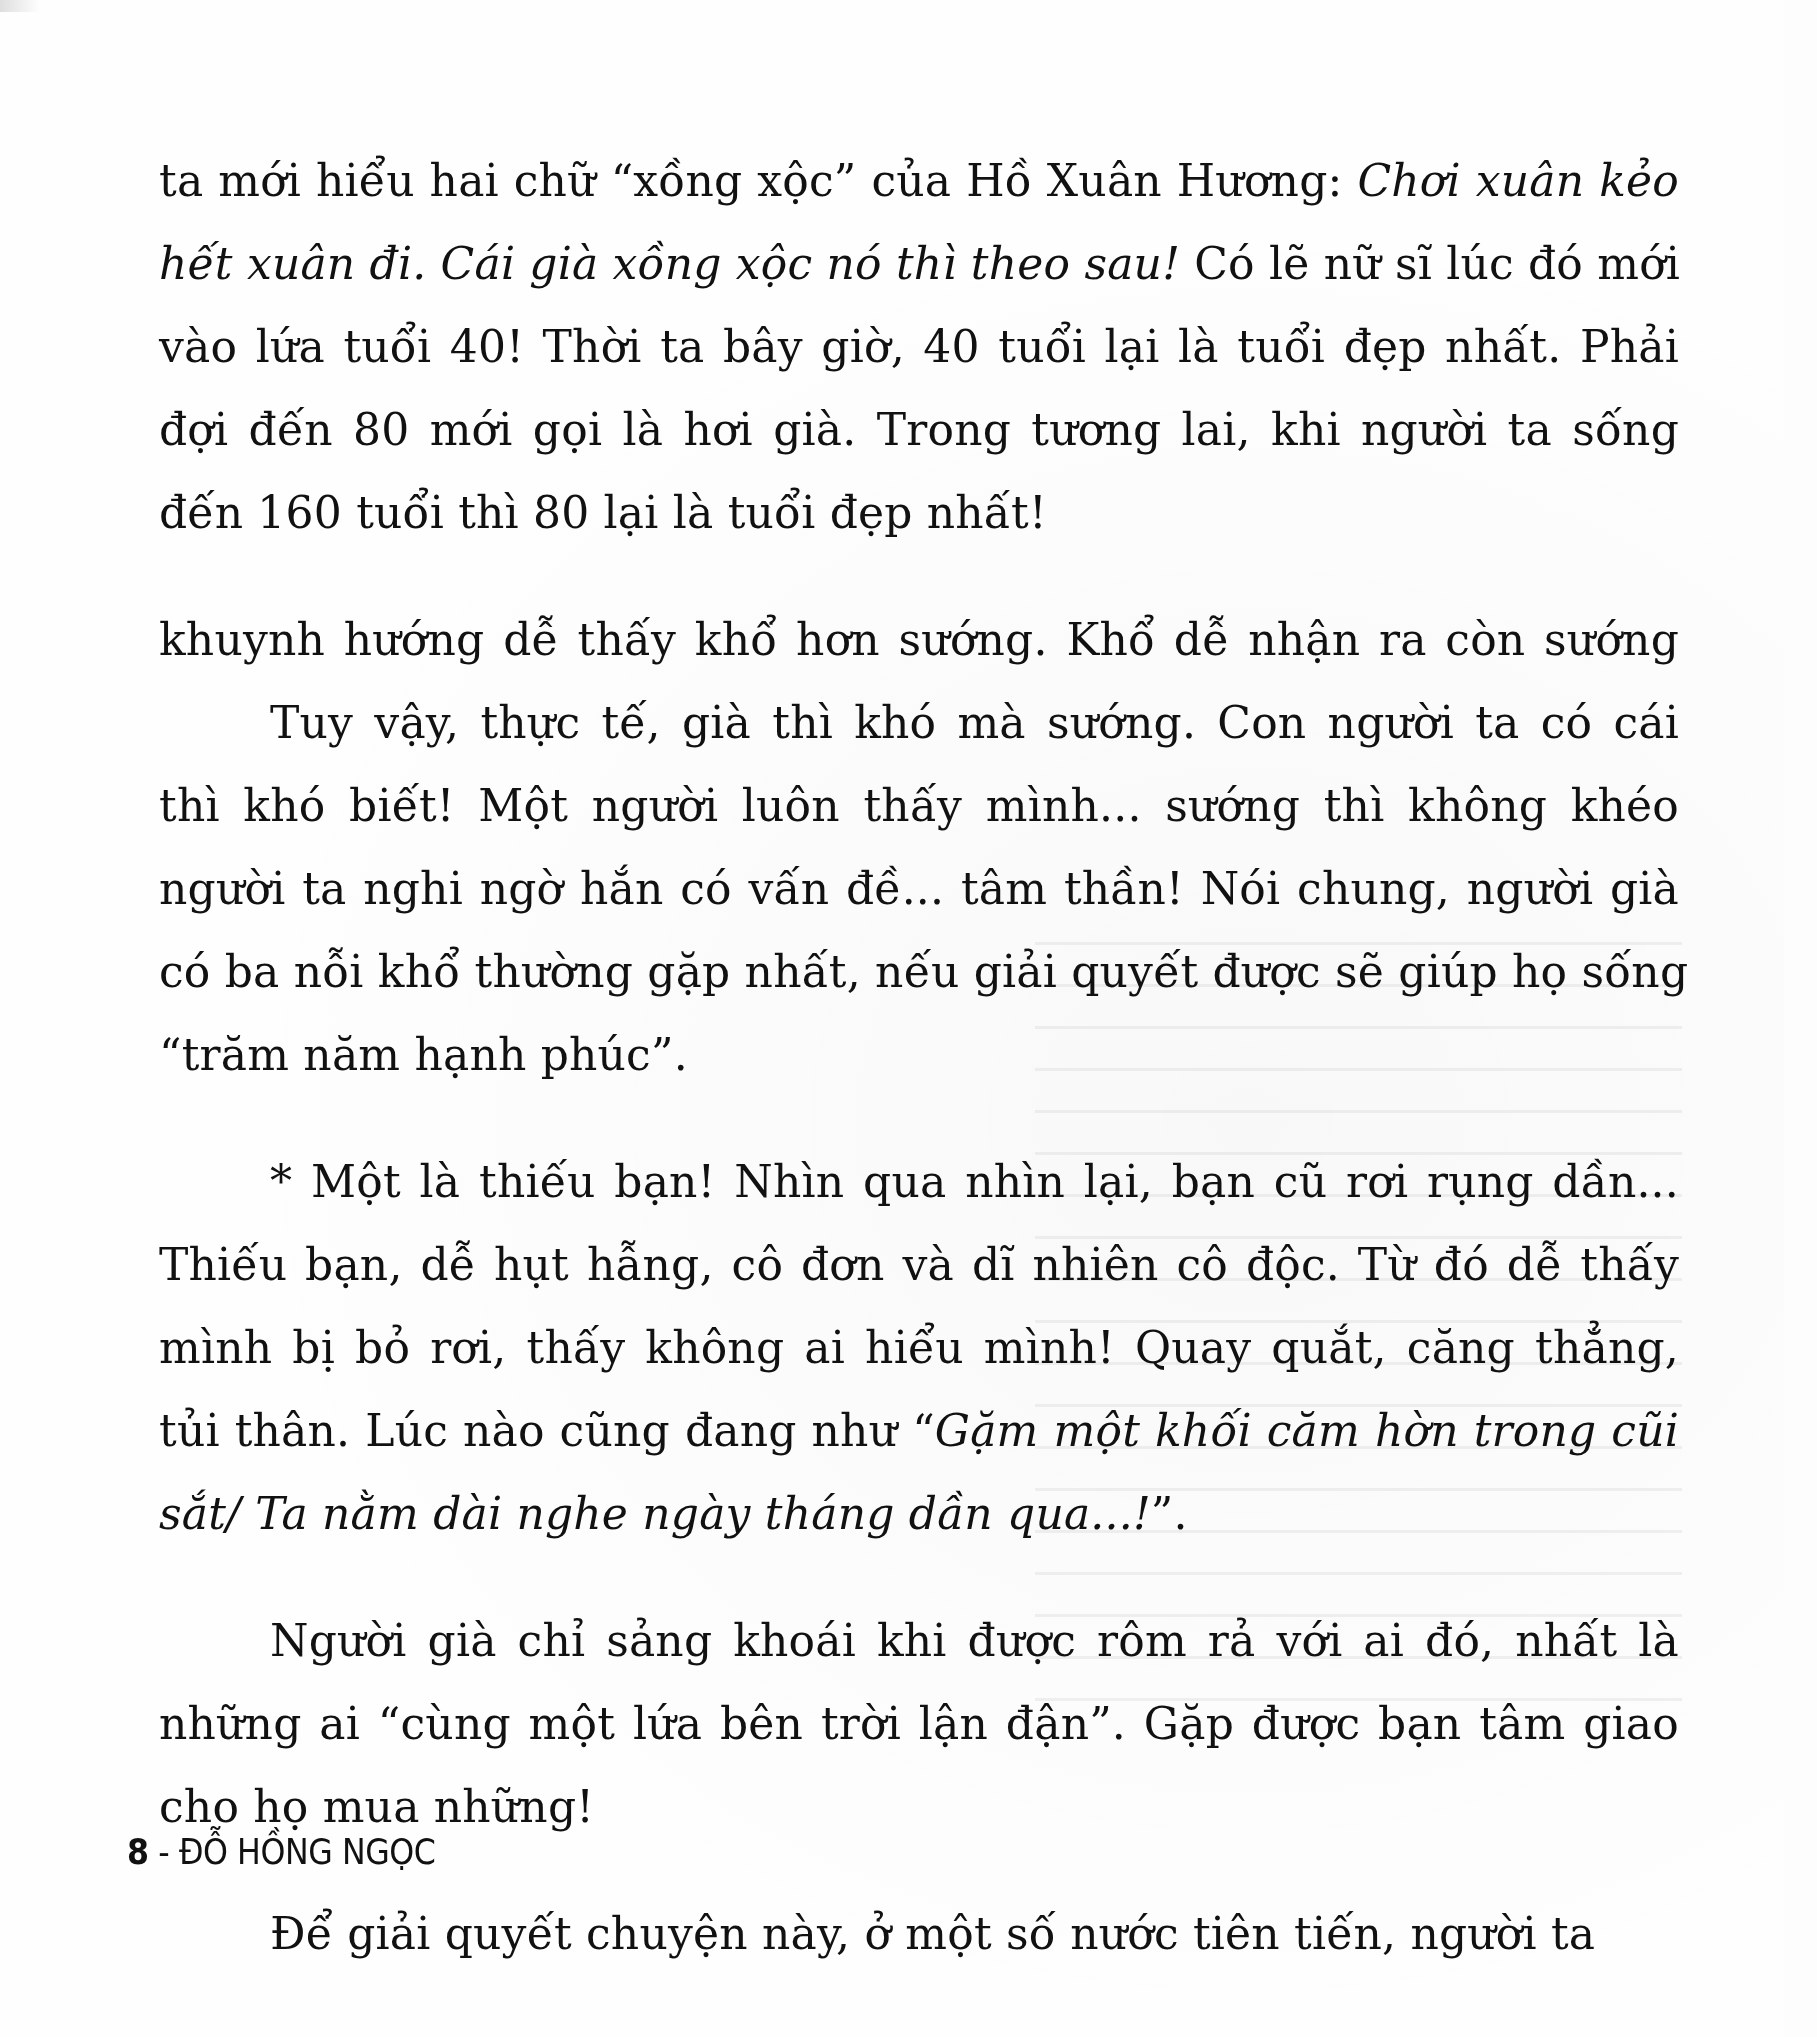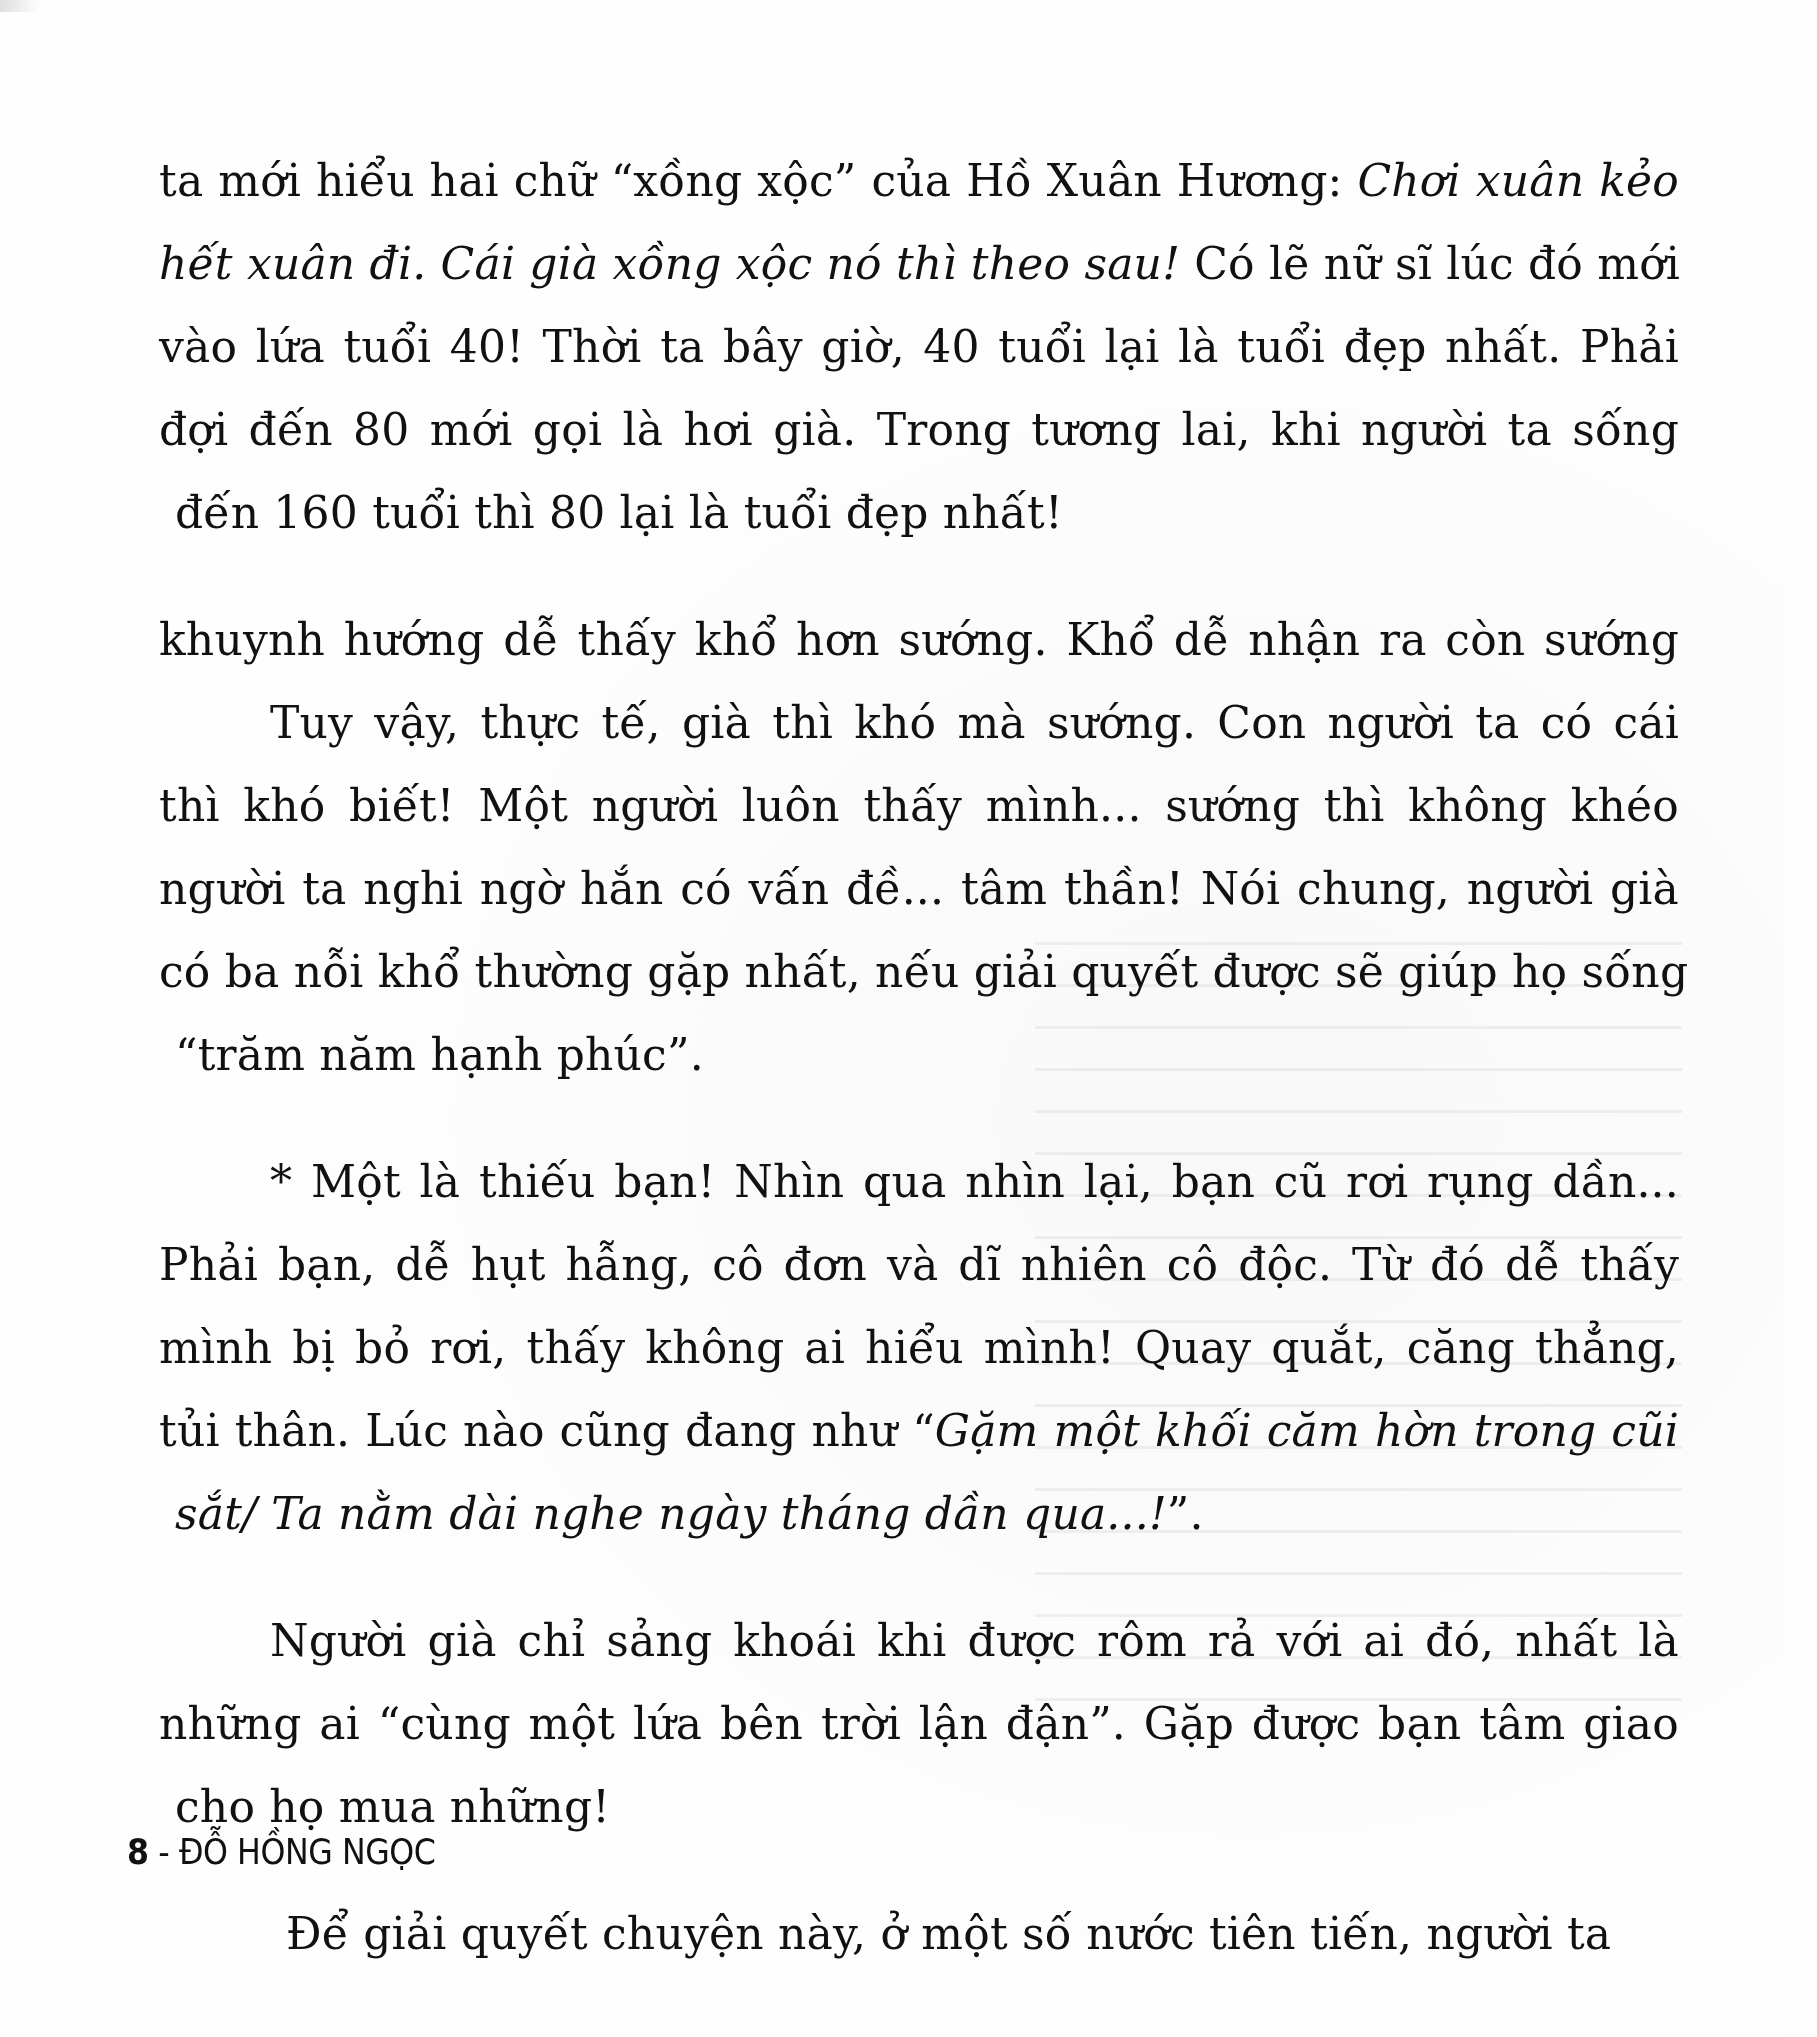--- a/index.html
+++ b/index.html
@@ -61,21 +61,20 @@
     }
     .line {
       display: block;
       text-align: justify;
       text-align-last: justify;
       white-space: nowrap;
       height: 83px;
     }
     .line.last {
       text-align-last: left;
-      margin-left: 16px;
     }
     .line.indent { padding-left: 111px; }
     em { font-style: italic; }
     .footer {
       position: absolute;
       left: 127px;
       top: 1831px;
       font-family: "DejaVu Sans", "Liberation Sans", sans-serif;
       font-size: 36px;
       color: #111111;
@@ -103,21 +102,21 @@
       <div class="para">
         <span class="line"><span>khuynh hướng dễ thấy khổ hơn sướng. Khổ dễ nhận ra  còn sướng</span></span>
         <span class="line indent"><span>Tuy vậy, thực tế, già thì khó mà sướng. Con người ta có cái</span></span>
         <span class="line"><span>thì khó biết! Một người luôn thấy mình... sướng thì không khéo</span></span>
         <span class="line"><span>người ta nghi ngờ hắn có vấn đề... tâm thần! Nói chung, người già</span></span>
         <span class="line"><span>có ba nỗi khổ thường gặp nhất, nếu giải quyết được sẽ giúp họ sống</span></span>
         <span class="line last"><span>“trăm năm hạnh phúc”.</span></span>
       </div>
       <div class="para">
         <span class="line indent"><span>* Một là thiếu bạn!  Nhìn qua nhìn lại, bạn cũ rơi rụng dần...</span></span>
-        <span class="line"><span>Phải bạn, dễ hụt hẫng, cô đơn và dĩ nhiên cô độc. Từ đó dễ thấy</span></span>
+        <span class="line"><span>Thiếu bạn, dễ hụt hẫng, cô đơn và dĩ nhiên cô độc. Từ đó dễ thấy</span></span>
         <span class="line"><span>mình bị bỏ rơi, thấy không ai hiểu mình! Quay quắt, căng thẳng,</span></span>
         <span class="line"><span>tủi thân. Lúc nào cũng đang như “</span><em>Gặm một khối căm hờn trong cũi</em></span>
         <span class="line last"><em>sắt/ Ta nằm dài nghe ngày tháng dần qua...!</em><span>”.</span></span>
       </div>
       <div class="para">
         <span class="line indent"><span>Người già chỉ sảng khoái khi được rôm rả với ai đó, nhất là</span></span>
         <span class="line"><span>những ai “cùng một lứa bên trời lận đận”. Gặp được bạn tâm giao</span></span>
         <span class="line last"><span>cho họ mua những!</span></span>
       </div>
       <div class="para">

